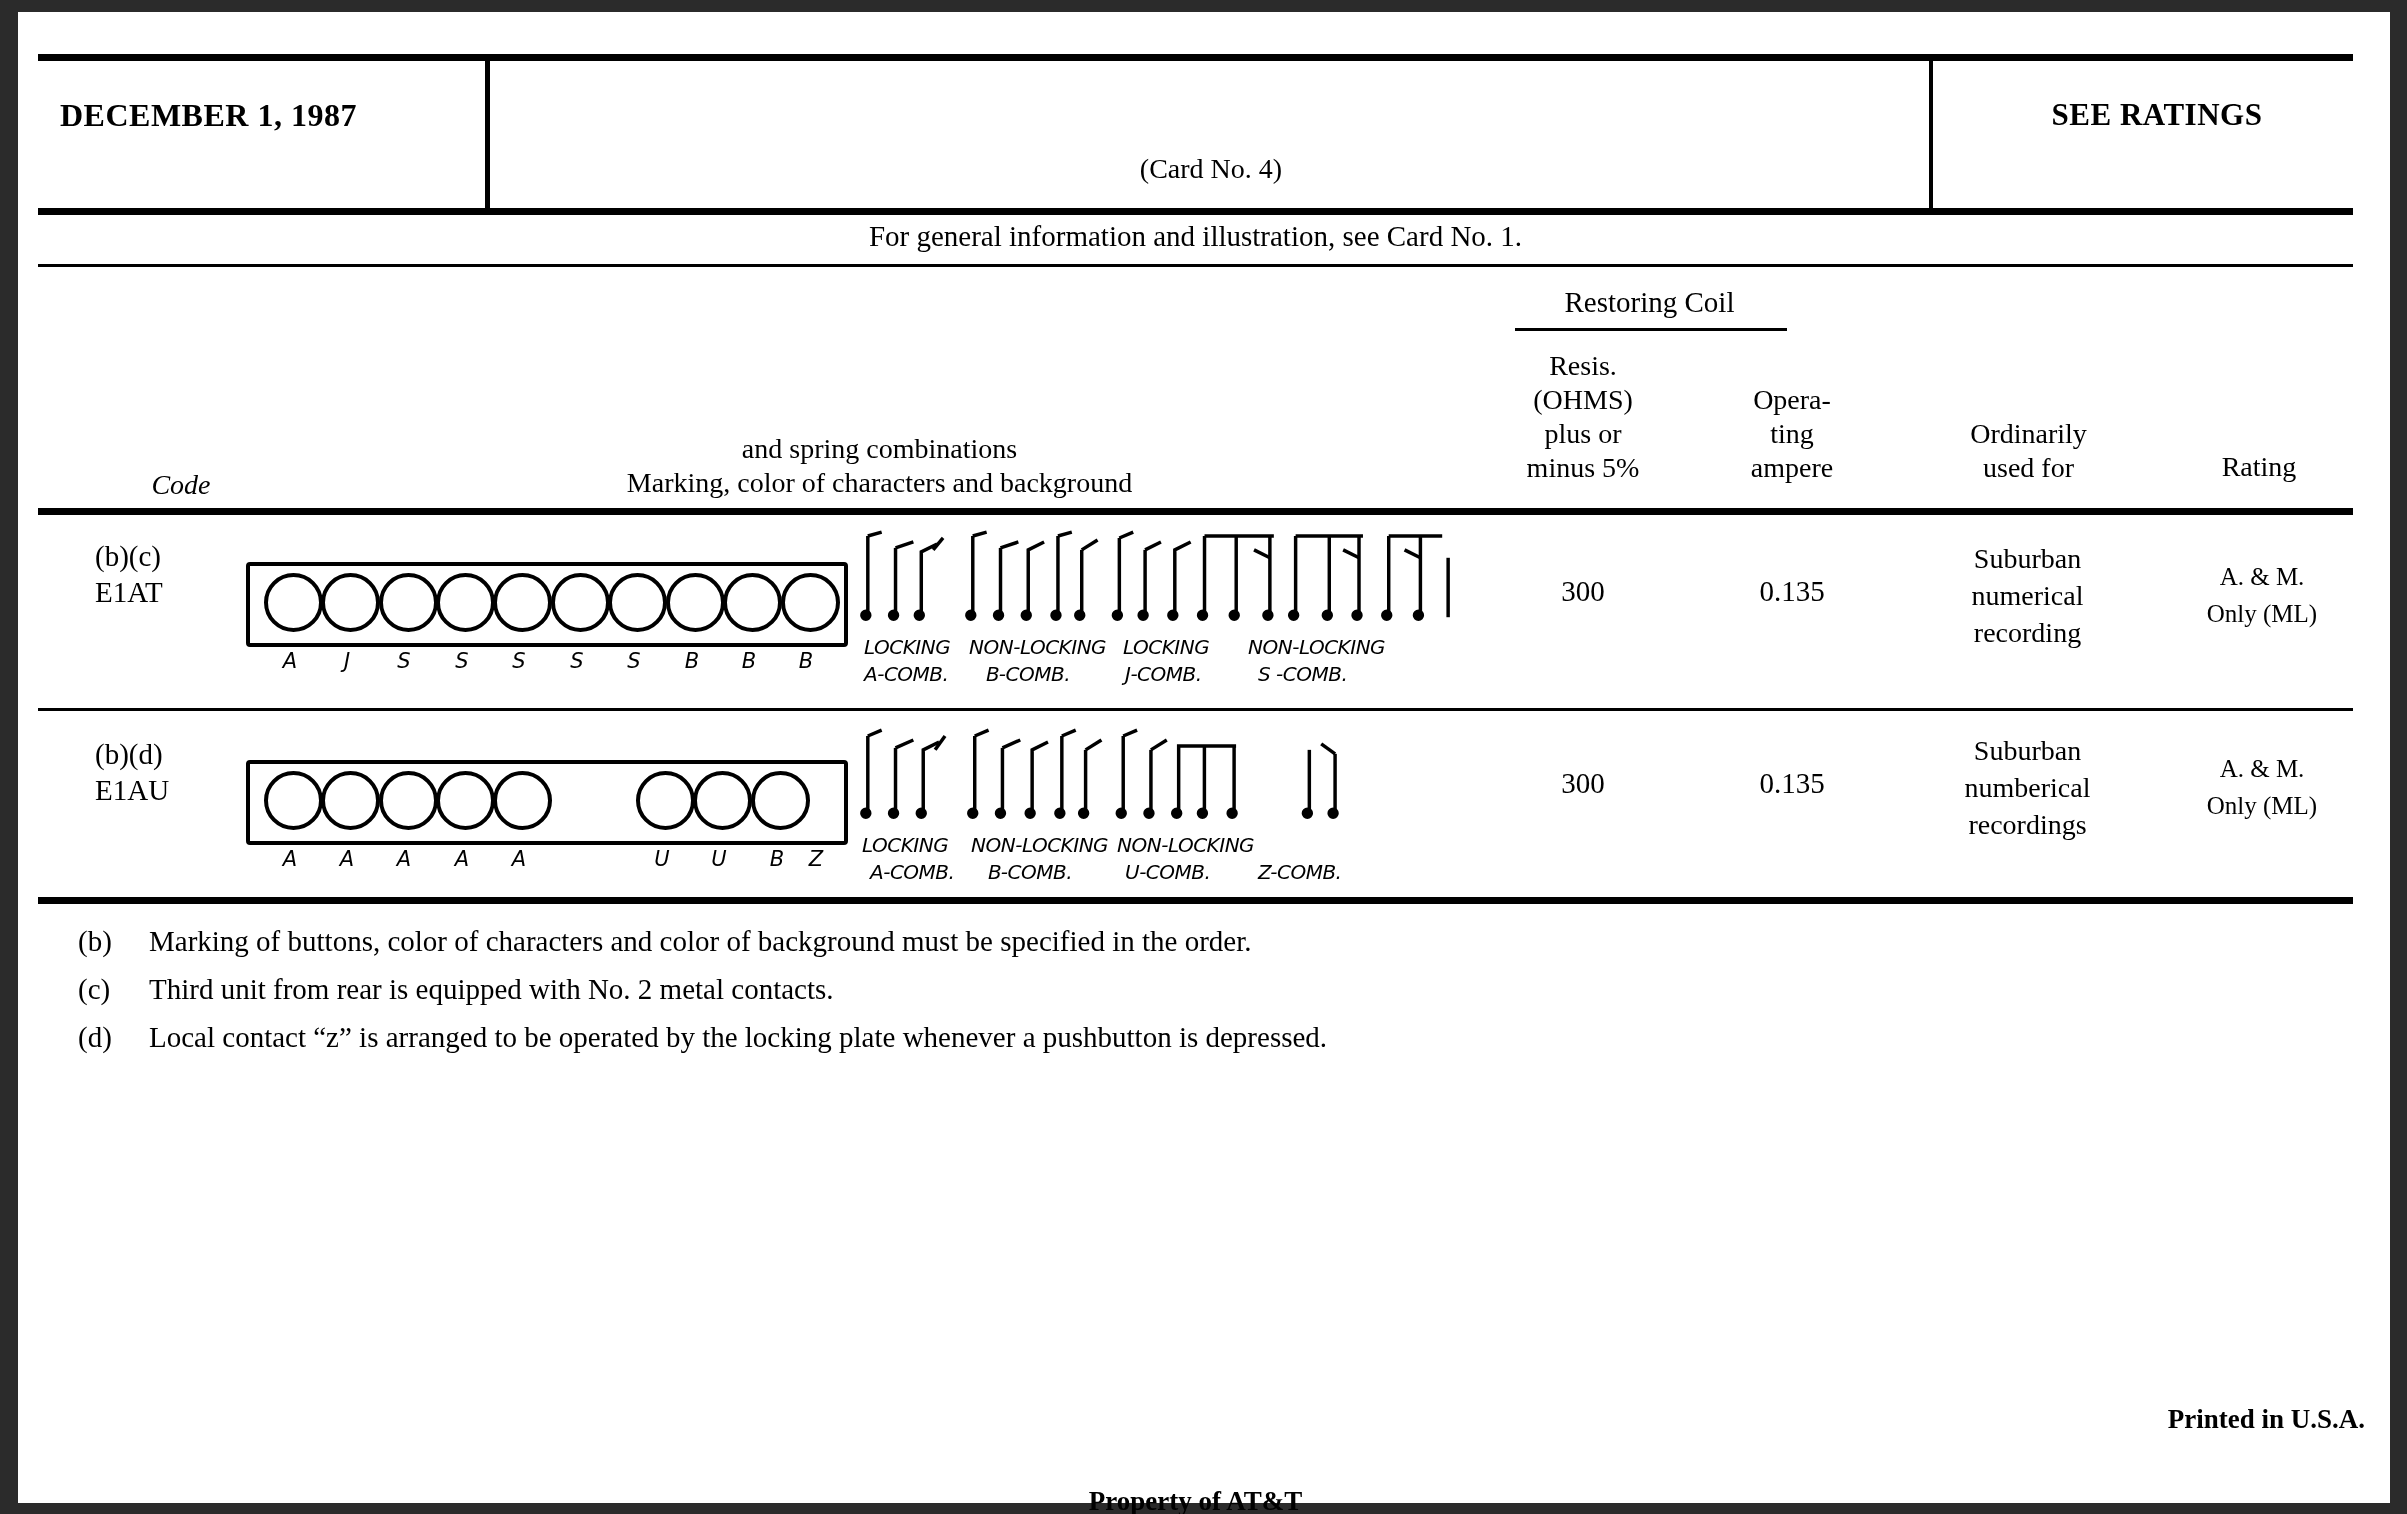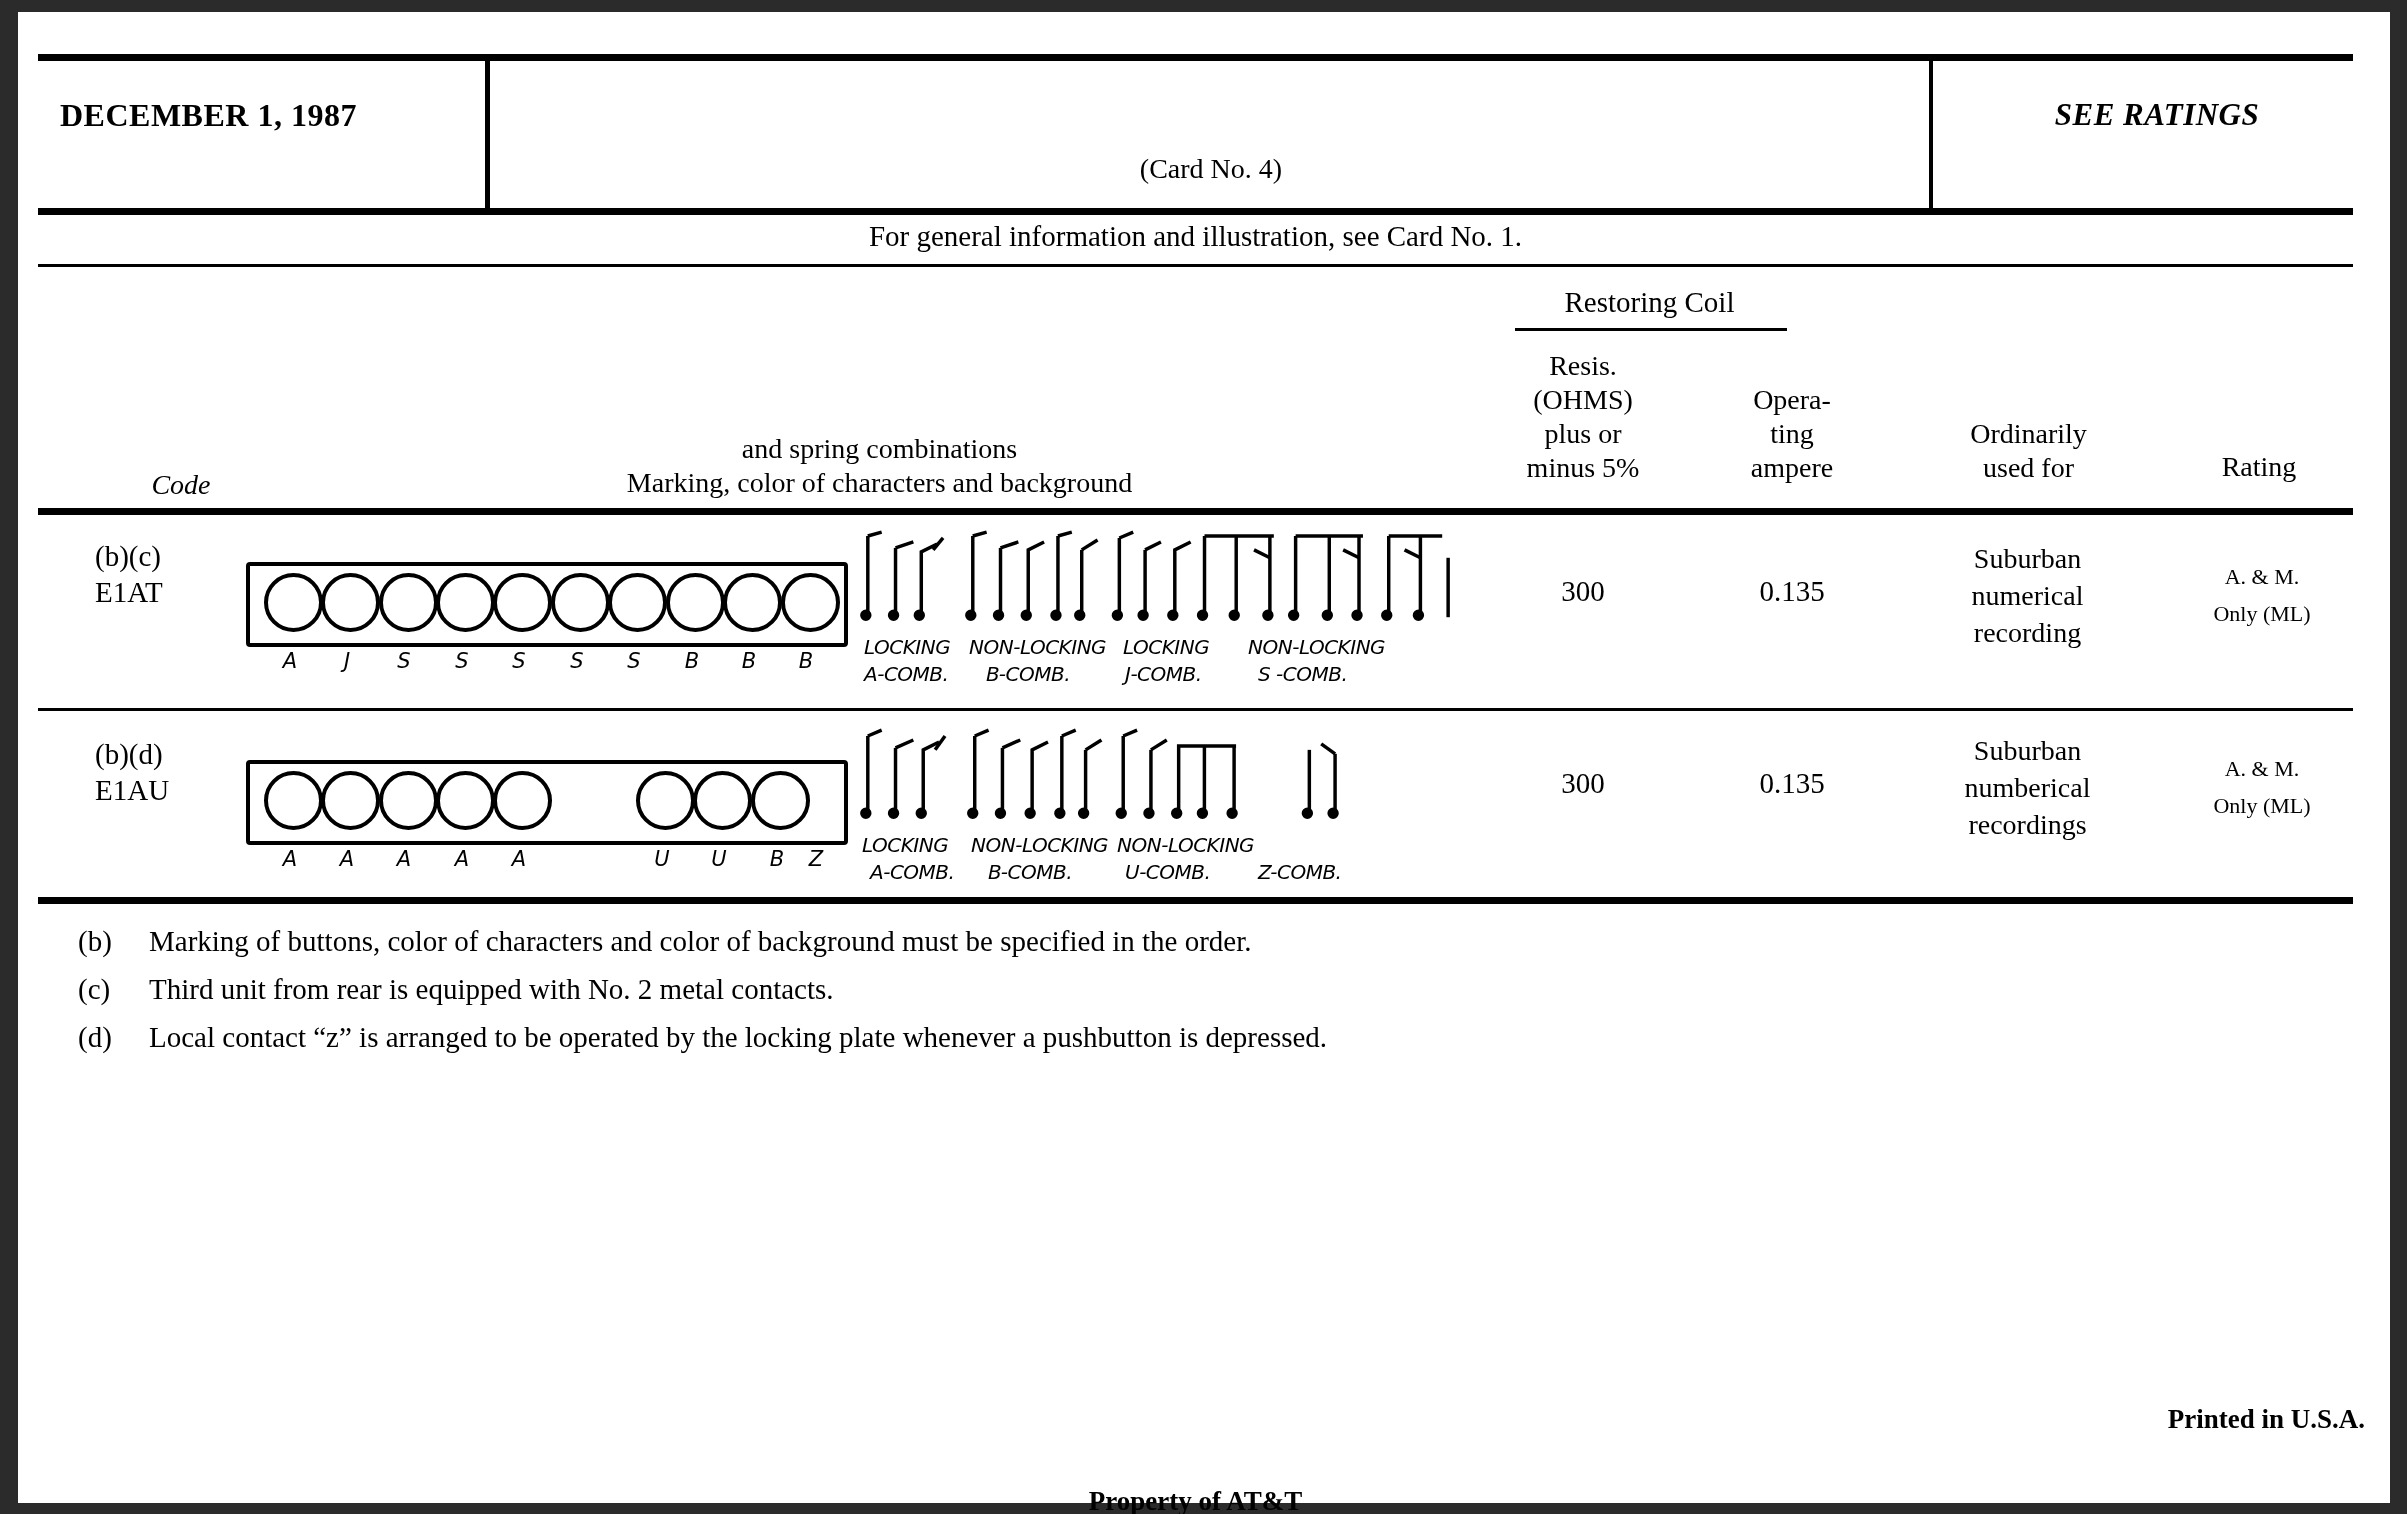--- a/index.html
+++ b/index.html
@@ -81,21 +81,20 @@
   }
   .hdr-right-1 {
     position: absolute;
     left: 1911px;
     top: 71px;
     width: 416px;
     text-align: center;
     font-size: 31px;
     font-weight: bold;
     letter-spacing: 0.5px;
-    font-style: italic;
   }
   .hdr-right-2 {
     position: absolute;
     left: 1911px;
     top: 109px;
     width: 416px;
     text-align: center;
     font-size: 31px;
     font-weight: bold;
     letter-spacing: 0.5px;
@@ -172,21 +171,21 @@
     line-height: 36px;
   }
   .cell-num {
     position: absolute;
     text-align: center;
     font-size: 29px;
   }
   .cell-resis  { left: 1436px; width: 218px; }
   .cell-oper   { left: 1655px; width: 198px; }
   .cell-ord    { left: 1851px; width: 277px; font-size: 28px; line-height: 37px; }
-  .cell-rating { left: 2127px; width: 194px; font-size: 22px; line-height: 37px; }
+  .cell-rating { left: 2127px; width: 194px; font-size: 25px; line-height: 37px; }
 
   
   .btnstrip {
     position: absolute;
     border: 4px solid #000;
     border-radius: 4px;
     background: #fff;
   }
   .btncircle {
     position: absolute;

